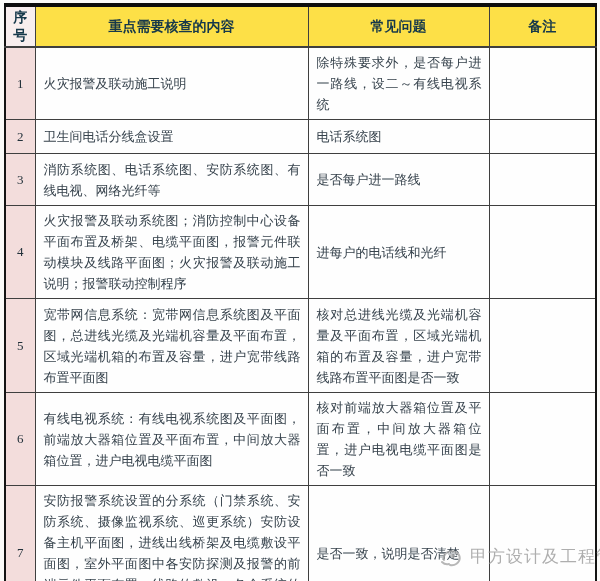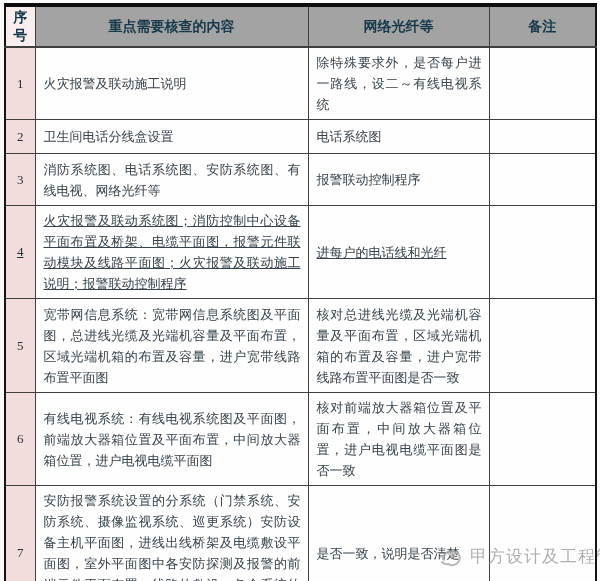--- a/index.html
+++ b/index.html
@@ -22,21 +22,21 @@
   table.checklist td,table.checklist th{
     border:1px solid #3f3f3f;
     vertical-align:middle;
     box-sizing:border-box;
   }
   col.c-no{width:30px;}
   col.c-content{width:273px;}
   col.c-problem{width:181px;}
   col.c-note{width:107px;}
   th{
-    background:#a3a3a3;
+    background:#fde047;
     color:#16384a;
     font-size:14px;
     font-weight:bold;
     text-align:center;
     height:42px;
     line-height:18px;
     border-bottom-width:2px !important;
   }
   th.no-head{background:#f8eeee;}
   td.no-cell{
@@ -50,21 +50,21 @@
     font-size:13px;
     color:#36424c;
     line-height:21px;
     padding:4px 7px 4px 8px;
     text-align:justify;
   }
   td.note-cell{background:#fefefe;}
   tr.r1 td{height:51px;}
   tr.r2 td{height:34px;}
   tr.r3 td{height:52px;}
-  tr.r4 td{height:87px;text-decoration:underline;}
+  tr.r4 td{height:87px;}
   tr.r5 td{height:94px;}
   tr.r6 td{height:93px;}
   tr.r7 td{height:119px;}
   .watermark{
     position:absolute;
     top:544px;left:438px;
     display:flex;align-items:center;gap:6px;
     color:#9b9b9b;
     opacity:.8;
     z-index:5;
@@ -90,41 +90,41 @@
         <col class="c-problem">
         <col class="c-note">
     </colgroup>
     <thead>
       <tr>
         <th class="no-head">
           <div>序</div>
           <div>号</div>
         </th>
         <th>重点需要核查的内容</th>
-        <th>网络光纤等</th>
+        <th>常见问题</th>
         <th>备注</th>
       </tr>
     </thead>
     <tbody>
       <tr class="r1">
         <td class="no-cell">1</td>
         <td class="txt">火灾报警及联动施工说明</td>
         <td class="txt">除特殊要求外，是否每户进一路线，设二～有线电视系统</td>
         <td class="note-cell"></td>
       </tr>
       <tr class="r2">
         <td class="no-cell">2</td>
         <td class="txt">卫生间电话分线盒设置</td>
         <td class="txt">电话系统图</td>
         <td class="note-cell"></td>
       </tr>
       <tr class="r3">
         <td class="no-cell">3</td>
         <td class="txt">消防系统图、电话系统图、安防系统图、有线电视、网络光纤等</td>
-        <td class="txt">报警联动控制程序</td>
+        <td class="txt">是否每户进一路线</td>
         <td class="note-cell"></td>
       </tr>
       <tr class="r4">
         <td class="no-cell">4</td>
         <td class="txt">火灾报警及联动系统图；消防控制中心设备平面布置及桥架、电缆平面图，报警元件联动模块及线路平面图；火灾报警及联动施工说明；报警联动控制程序</td>
         <td class="txt">进每户的电话线和光纤</td>
         <td class="note-cell"></td>
       </tr>
       <tr class="r5">
         <td class="no-cell">5</td>

